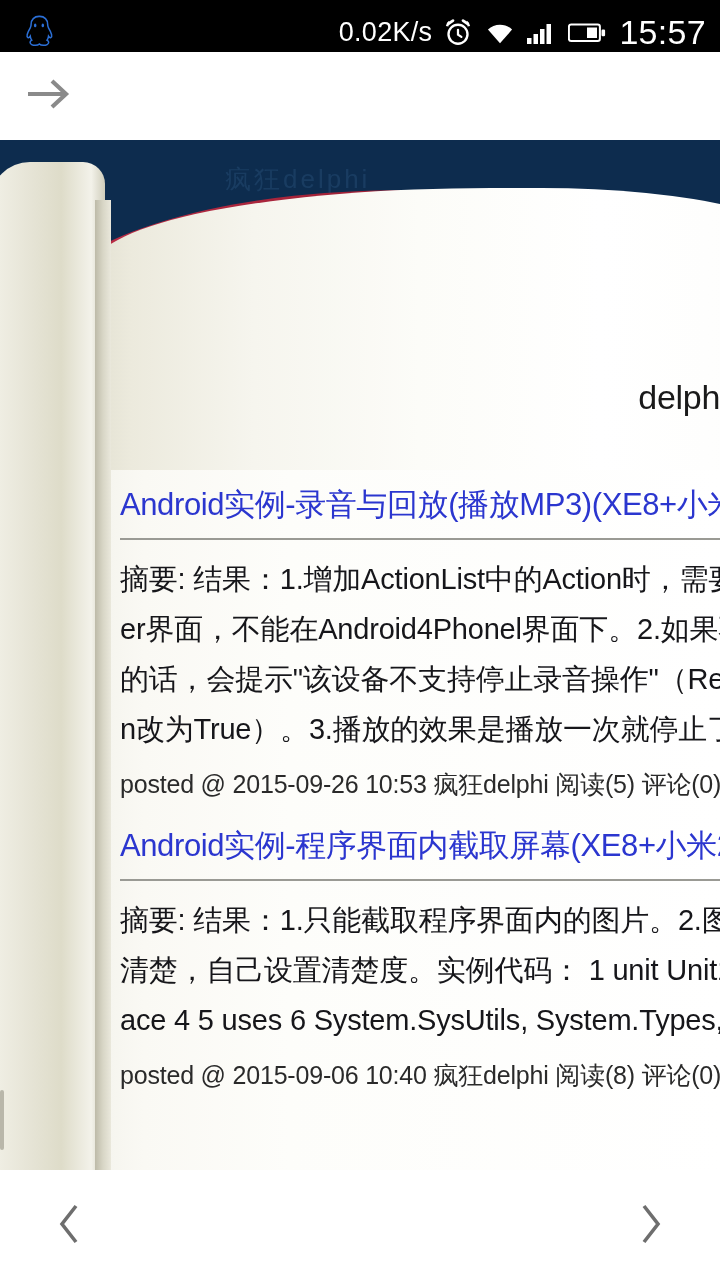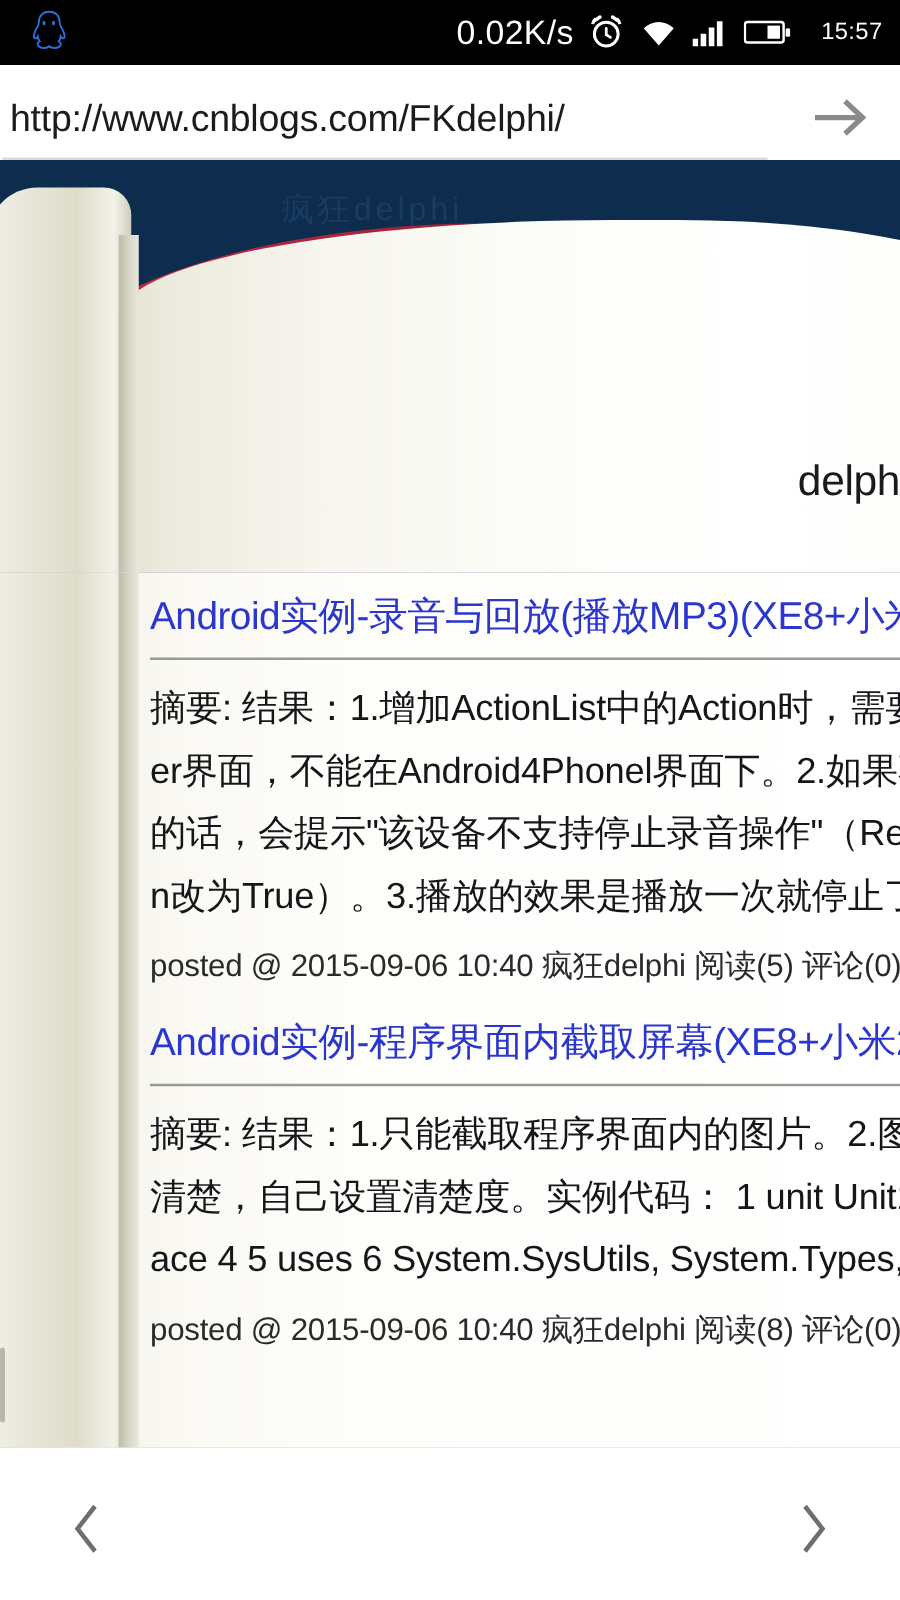--- a/index.html
+++ b/index.html
@@ -5,28 +5,28 @@
   * { margin:0; padding:0; box-sizing:border-box; }
   html, body {
     width:720px; height:1280px;
     font-family:"Liberation Sans","DejaVu Sans",sans-serif;
     background:#ffffff; overflow:hidden;
   }
 
   
   #status-bar{
     position:absolute; left:0; top:0; width:720px; height:52px;
-    background:#000000; display:flex; align-items:center;
+    background:#000000; display:flex; align-items:flex-end;
     padding:0 14px 0 22px;
   }
   #status-left{ display:flex; align-items:center; flex:1; }
   #status-right{ display:flex; align-items:center; gap:11px; }
   .qq-icon{ width:34px; height:38px; display:block; }
   .net-speed{ color:#ffffff; font-size:27px; letter-spacing:0.3px; }
-  .clock-time{ color:#ffffff; font-size:19px; letter-spacing:0.3px; margin-left:13px;}
+  .clock-time{ color:#ffffff; font-size:34px; letter-spacing:0.3px; margin-left:2px;}
   .sb-icon{ display:block; }
 
   
   #url-bar{
     position:absolute; left:0; top:52px; width:720px; height:88px;
     background:#ffffff; display:flex; align-items:center;
   }
   #url-field-wrap{
     flex:1; height:88px; display:flex; align-items:center;
     padding-left:8px; position:relative;
@@ -39,22 +39,22 @@
     position:absolute; left:2px; bottom:12px; width:612px; height:2px;
     background:#d9d9d9;
   }
   #go-button{
     width:96px; height:88px; display:flex; align-items:center;
     justify-content:center; background:transparent; border:none; cursor:pointer;
   }
 
   
   #web-content{
-    position:absolute; left:0; top:128px; width:720px; height:1030px;
-    overflow:hidden; background:#f9a8d4;
+    position:absolute; left:0; top:140px; width:720px; height:1030px;
+    overflow:hidden; background:#4d7c0f;
   }
 
   
   #banner{
     position:absolute; left:0; top:0; width:720px; height:330px;
     background:#0d2c4e; overflow:hidden;
   }
   #banner-faint-title{
     position:absolute; left:225px; top:22px;
     font-size:26px; color:#234a72; letter-spacing:3px;
@@ -185,24 +185,20 @@
         <rect x="33.5" y="7.5" width="3.6" height="6.8" rx="1.2" fill="#fff"></rect>
         <rect x="19" y="5.5" width="10" height="10.5" fill="#fff"></rect>
       </svg>
     </span>
 
     <span class="clock-time">15:57</span>
   </div>
 </div>
 
 <div id="url-bar">
-  <div id="url-field-wrap">
-    <span id="url-text">http://www.cnblogs.com/FKdelphi/</span>
-    <div id="url-underline"></div>
-  </div>
   <div id="go-button">
     <span>
       <svg width="52" height="40" viewBox="0 0 52 40">
         <path d="M6 20 H44 M30 7 L44 20 L30 33" stroke="#8a8a8a" stroke-width="4.2" fill="none" stroke-linecap="butt" stroke-linejoin="miter"></path>
       </svg>
     </span>
   </div>
 </div>
 
 <div id="web-content">
@@ -223,21 +219,21 @@
     <div class="post">
       <a class="post-title">Android实例-录音与回放(播放MP3)(XE8+小米2)</a>
       <div class="post-sep"></div>
       <div class="post-summary">
         <div>摘要: 结果：1.增加ActionList中的Action时，需要跳到</div>
         <div>er界面，不能在Android4Phonel界面下。2.如果不打开</div>
         <div>的话，会提示"该设备不支持停止录音操作"（Record</div>
         <div>n改为True）。3.播放的效果是播放一次就停止了。不</div>
       </div>
       <div class="post-meta">
-        <span>posted @ 2015-09-06 10:40 疯狂delphi 阅读(5) 评论(0)</span>
+        <span>posted @ 2015-09-26 10:53 疯狂delphi 阅读(5) 评论(0)</span>
         
       </div>
     </div>
 
     <div class="post">
       <a class="post-title">Android实例-程序界面内截取屏幕(XE8+小米2)</a>
       <div class="post-sep"></div>
       <div class="post-summary">
         <div>摘要: 结果：1.只能截取程序界面内的图片。2.图片有些不</div>
         <div>清楚，自己设置清楚度。实例代码： 1 unit Unit1; 2 3 interf</div>

